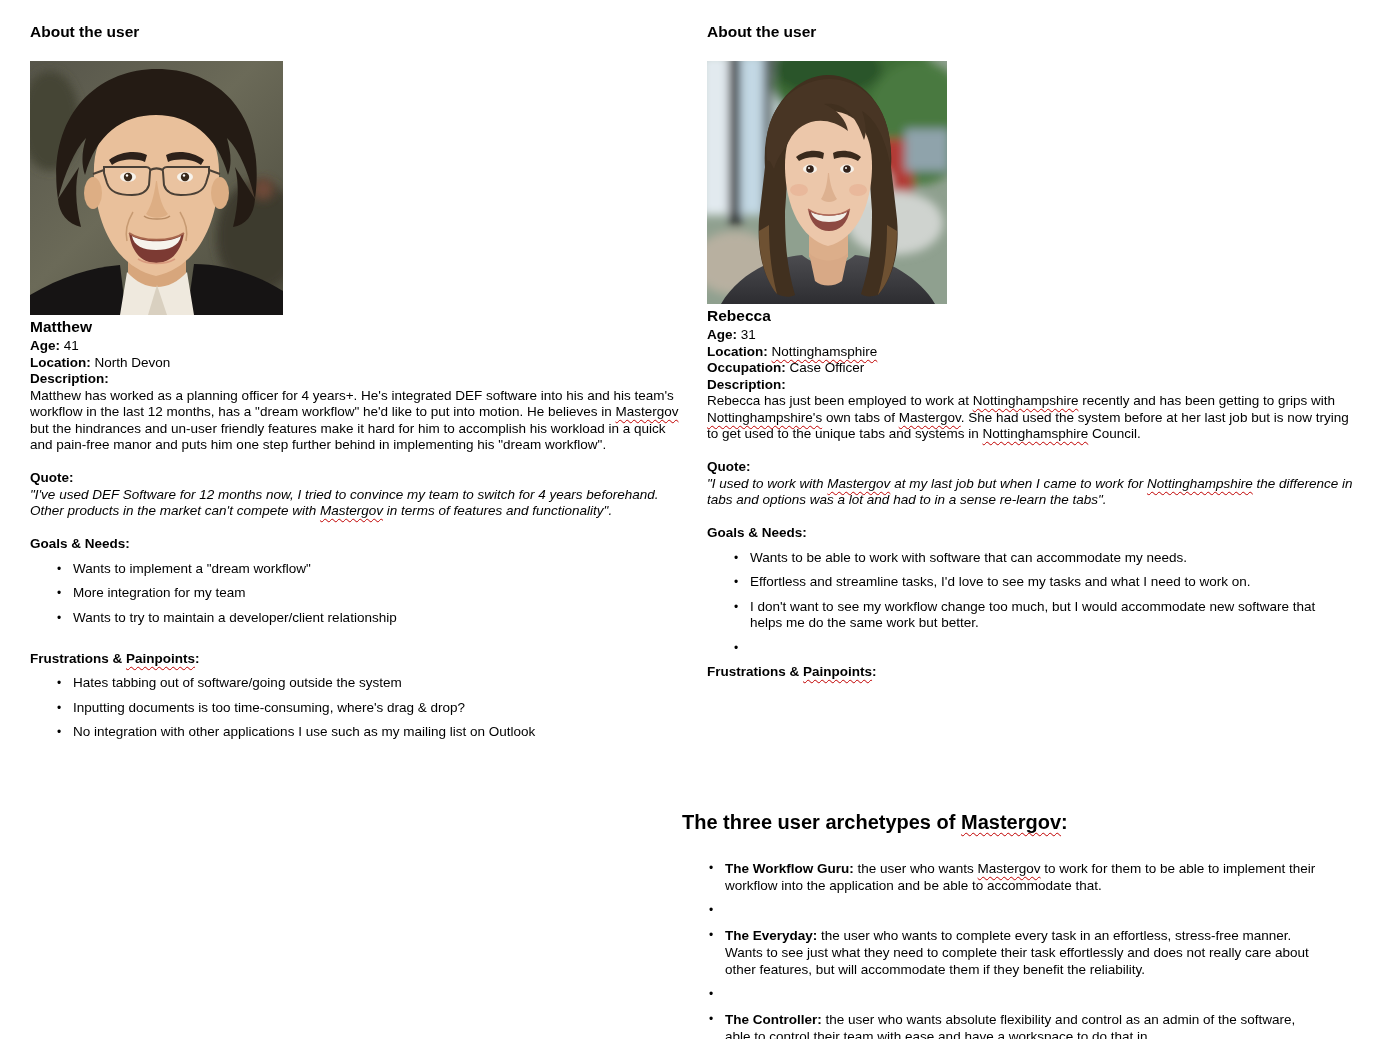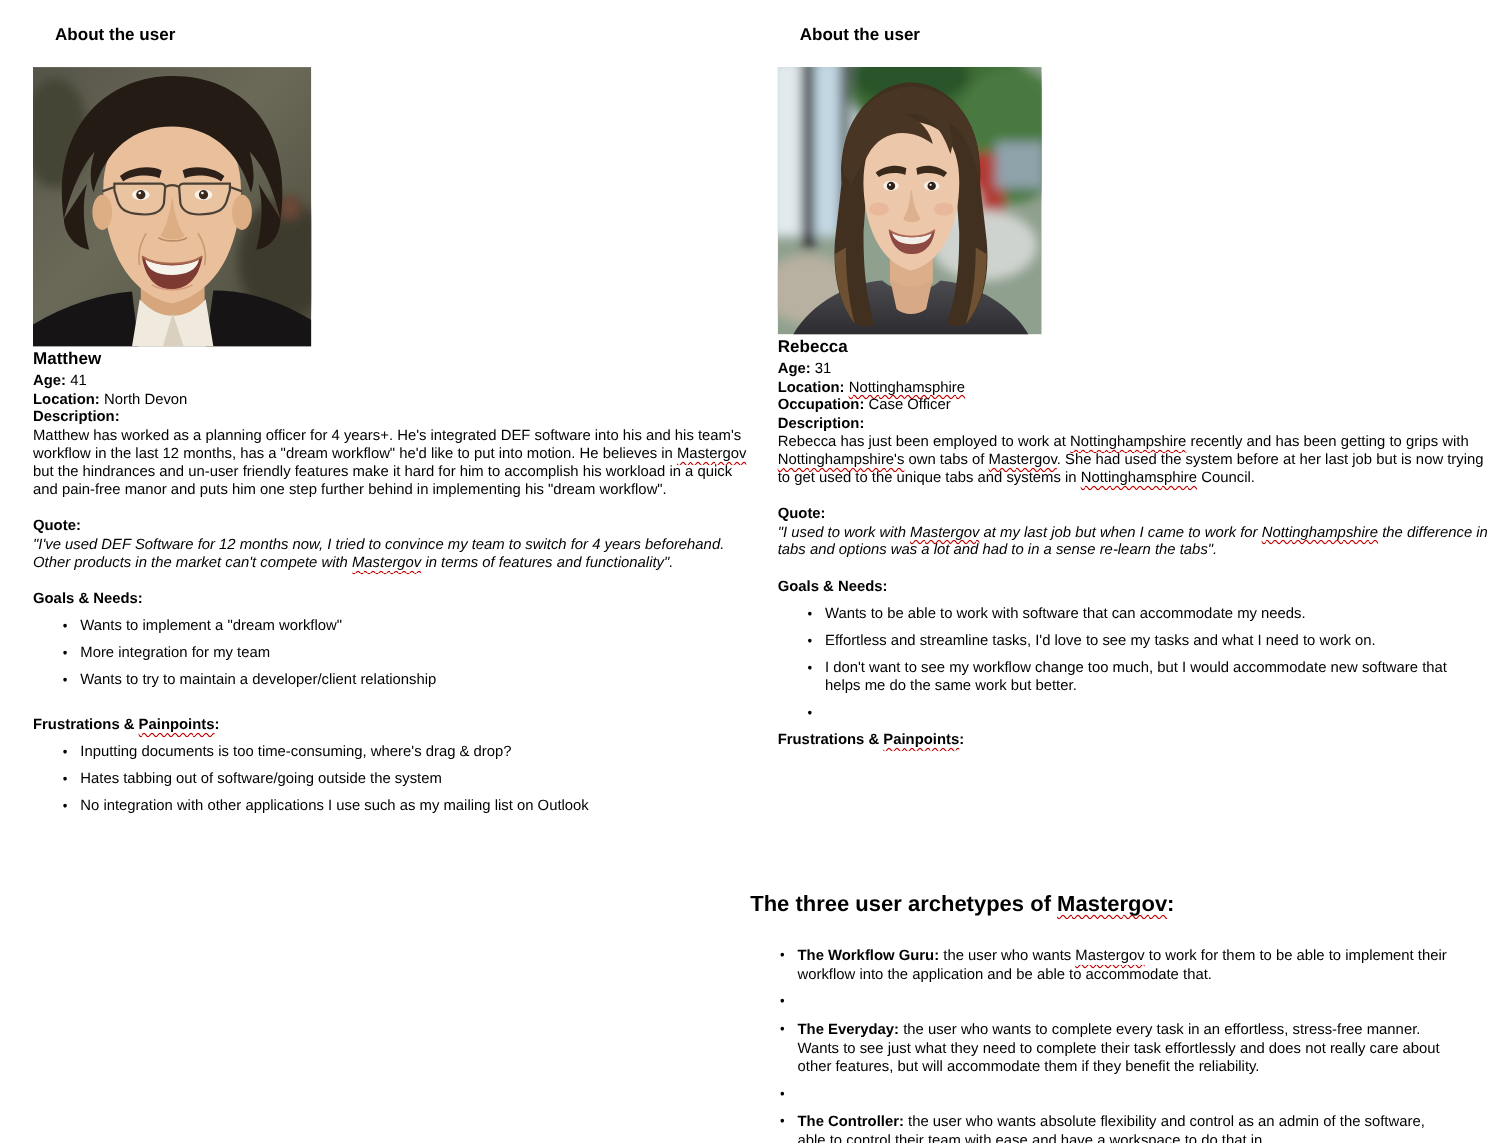--- a/index.html
+++ b/index.html
@@ -9,21 +9,21 @@
     width: 1373px; height: 1039px;
     background: var(--pagebg);
     color: var(--ink);
     font-family: "Liberation Sans", "DejaVu Sans", sans-serif;
     position: relative;
     overflow: hidden;
   }
   .persona { position: absolute; top: 22px; }
   #persona-0 { left: 30px;  width: 655px; }
   #persona-1 { left: 707px; width: 650px; }
-  .h1 { font-weight: bold; font-size: 15.5px; line-height: 19px; margin-left: 20px; }
+  .h1 { font-weight: bold; font-size: 15.5px; line-height: 19px; }
   .photo { display: block; margin-top: 20px; font-size: 0; }
   .photo svg { display: block; }
   .name { font-weight: bold; font-size: 15.5px; line-height: 19px; margin: 2px 0 2px 0; }
   p.line { margin: 0; font-size: 13.5px; line-height: 16.5px; }
   .b { font-weight: bold; }
   .quote { font-style: italic; }
   .blank { height: 16.5px; }
   ul.bullets { margin: 0; padding: 0; list-style: none; }
   ul.bullets li {
     position: relative; margin: 8px; padding-left: 35px;
@@ -134,22 +134,22 @@
   <ul class="bullets">
     <li><span>Wants to implement a "dream workflow"</span></li>
     <li><span>More integration for my team</span></li>
     <li><span>Wants to try to maintain a developer/client relationship</span></li>
   </ul>
 
   <div class="blank"></div>
 
   <p class="line b"><span>Frustrations &amp; </span><span class="sq">Painpoints</span><span>:</span></p>
   <ul class="bullets">
+    <li><span>Hates tabbing out of software/going outside the system</span></li>
     <li><span>Inputting documents is too time-consuming, where's drag &amp; drop?</span></li>
-    <li><span>Hates tabbing out of software/going outside the system</span></li>
     <li><span>No integration with other applications I use such as my mailing list on Outlook</span></li>
   </ul>
 </section>
 
 <section class="persona" id="persona-1">
   <div class="h1">About the user</div>
 
   <div class="photo" title="Head-and-shoulders photo of Rebecca: woman with long brown hair, smiling, dark jacket, blurry background with greenery and window">
     <svg viewBox="0 0 240 243" width="240" height="243" role="img">
       <defs>

